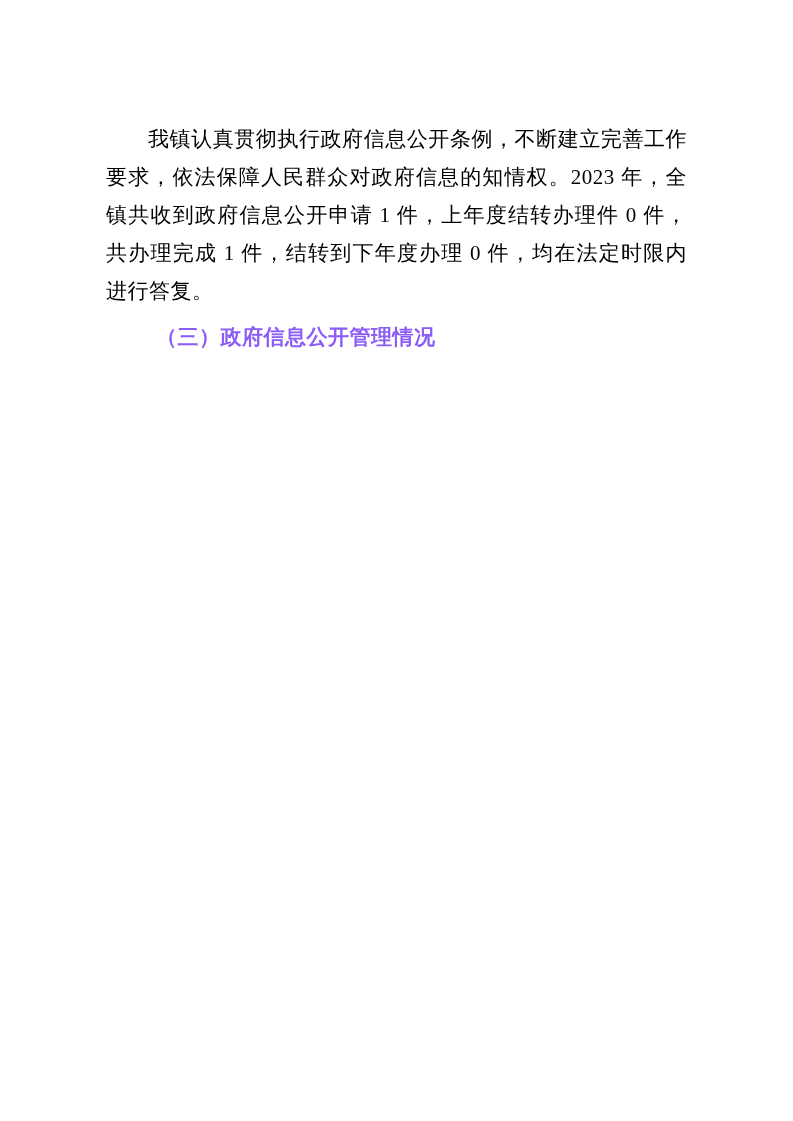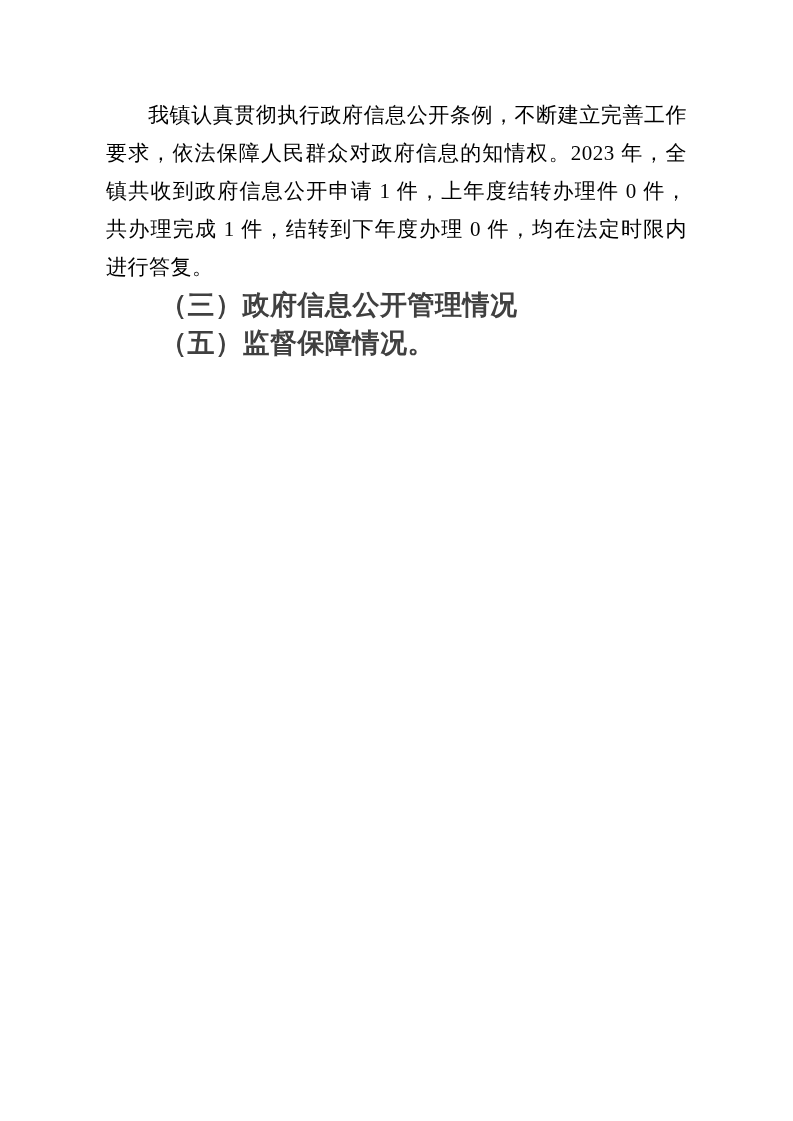--- a/index.html
+++ b/index.html
@@ -6,50 +6,49 @@
     margin: 0;
     padding: 0;
     background: #ffffff;
   }
   .page {
     position: relative;
     width: 793px;
     height: 1121px;
     background: #ffffff;
     box-sizing: border-box;
-    padding: 96px 106px 0 106px;
+    padding: 120px 106px 0 106px;
     overflow: hidden;
   }
   .doc-body {
     width: 581px;
   }
   .para {
     margin: 0;
     font-family: "Liberation Serif", "DejaVu Serif", serif;
     font-size: 21px;
     line-height: 38px;
     color: #000000;
     text-align: justify;
     text-indent: 2em;
     letter-spacing: 0.5px;
   }
   .heading {
-    margin: 0;
+    margin: 8px;
     font-family: "Liberation Sans", "DejaVu Sans", sans-serif;
     font-weight: bold;
-    font-size: 27px;
+    font-size: 21px;
     line-height: 38px;
-    color: #404040;
+    color: #8b5cf6;
     text-align: left;
     text-indent: 2em;
     letter-spacing: 0.5px;
   }
 </style>
 </head>
 <body>
 
 <div class="page">
   <div class="doc-body">
     <p class="para">我镇认真贯彻执行政府信息公开条例，不断建立完善工作要求，依法保障人民群众对政府信息的知情权。2023 年，全镇共收到政府信息公开申请 1 件，上年度结转办理件 0 件，共办理完成 1 件，结转到下年度办理 0 件，均在法定时限内进行答复。</p>
     <h2 class="heading">（三）政府信息公开管理情况</h2>
-    <h2 class="heading">（五）监督保障情况。</h2>
   </div>
 </div>
 
 </body></html>

